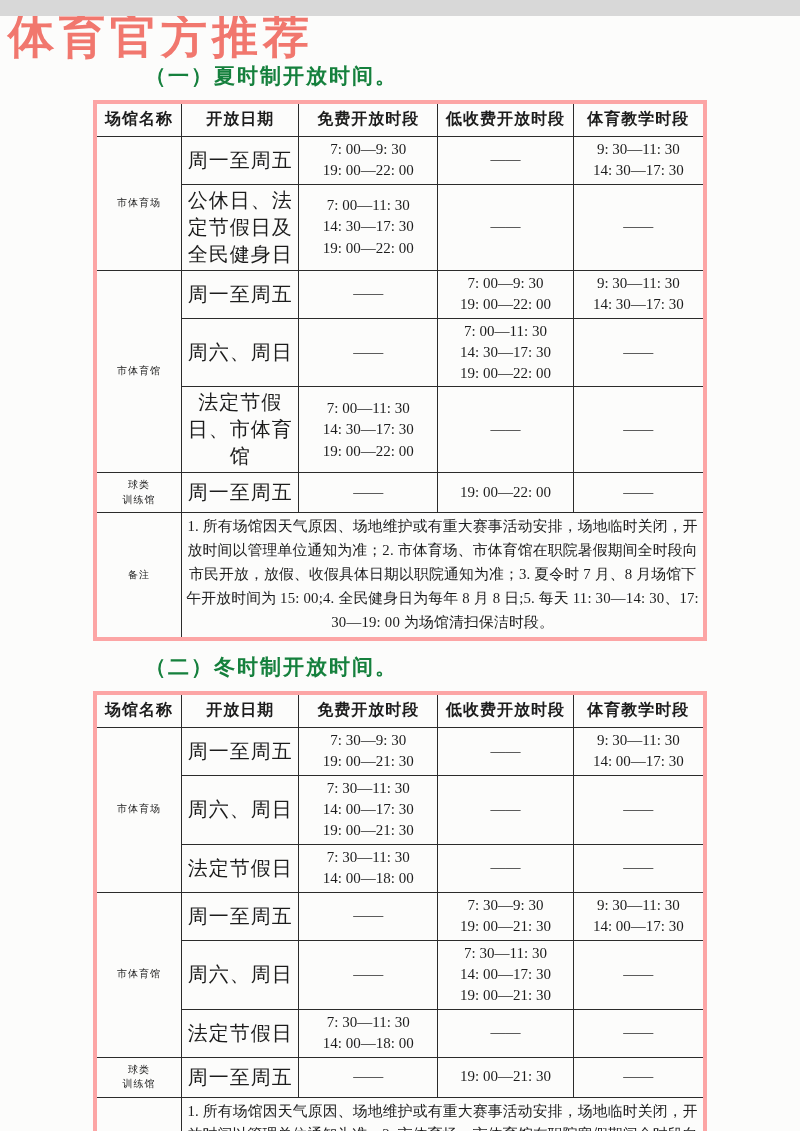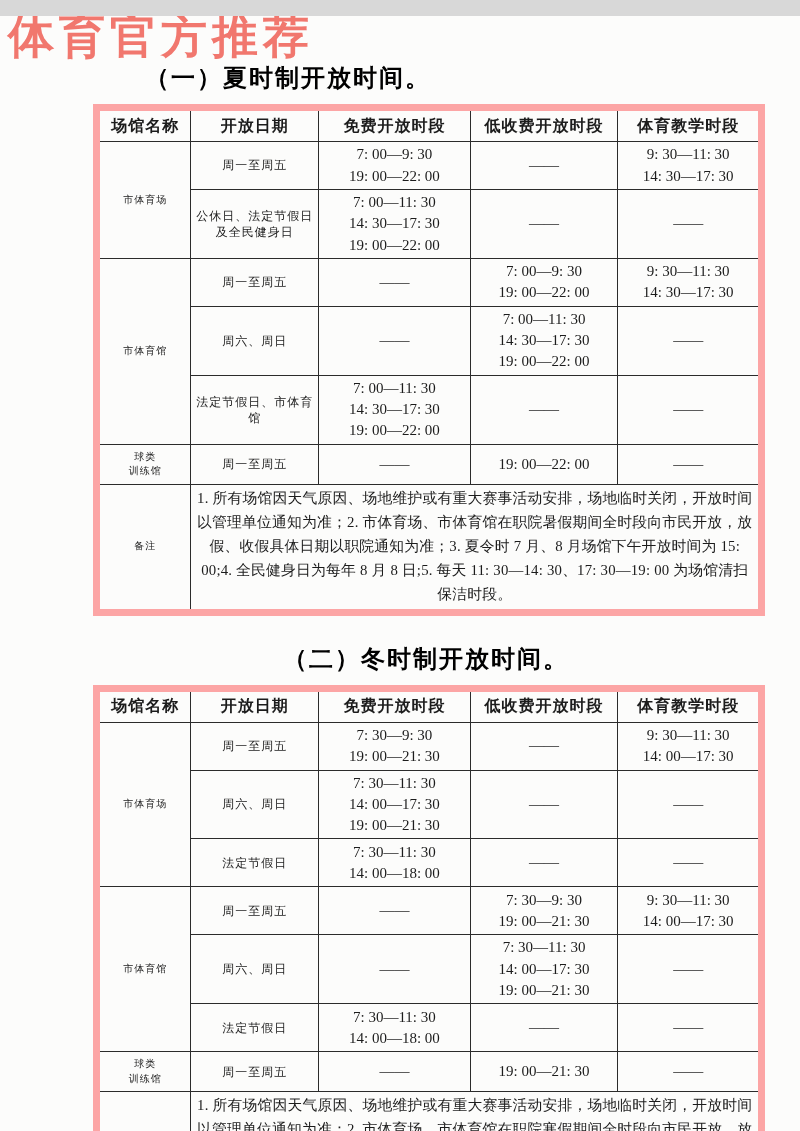--- a/index.html
+++ b/index.html
@@ -26,32 +26,32 @@
     color:#f1776e;
     white-space:nowrap;
     line-height:1.1;
   }
   .content{
     position:relative;
     padding:0 93px;
   }
   .sec-title{
     margin:0 0 10px 52px;
-    font-size:24px;
+    font-size:21px;
     font-weight:bold;
     letter-spacing:2px;
-    color:#000000;
+    color:#15803d;
   }
   .sec-title.first{ padding-top:46px; }
-  .sec-title.second{ padding-top:27px;text-align:center; }
+  .sec-title.second{ padding-top:12px; }
   table.sched{
-    width:672px;
+    width:614px;
     border-collapse:collapse;
     table-layout:fixed;
-    border:7px solid #fca5a5;
+    border:4px solid #fca5a5;
   }
   table.sched td, table.sched th{
     border:1px solid #2b2b2b;
     text-align:center;
     vertical-align:middle;
     padding:2px 4px;
     overflow:hidden;
   }
   col.c0{width:14.2%;}
   col.c1{width:19.2%;}
@@ -67,21 +67,21 @@
     font-weight:600;
     letter-spacing:1px;
   }
   td.venue{
     font-size:10px;
     letter-spacing:1px;
     white-space:pre-line;
     line-height:1.45;
   }
   td.date{
-    font-size:12px;
+    font-size:20px;
     letter-spacing:1px;
     line-height:1.35;
   }
   td.time{
     font-size:15px;
     white-space:pre-line;
     line-height:1.42;
   }
   td.notes{
     font-size:14.8px;

